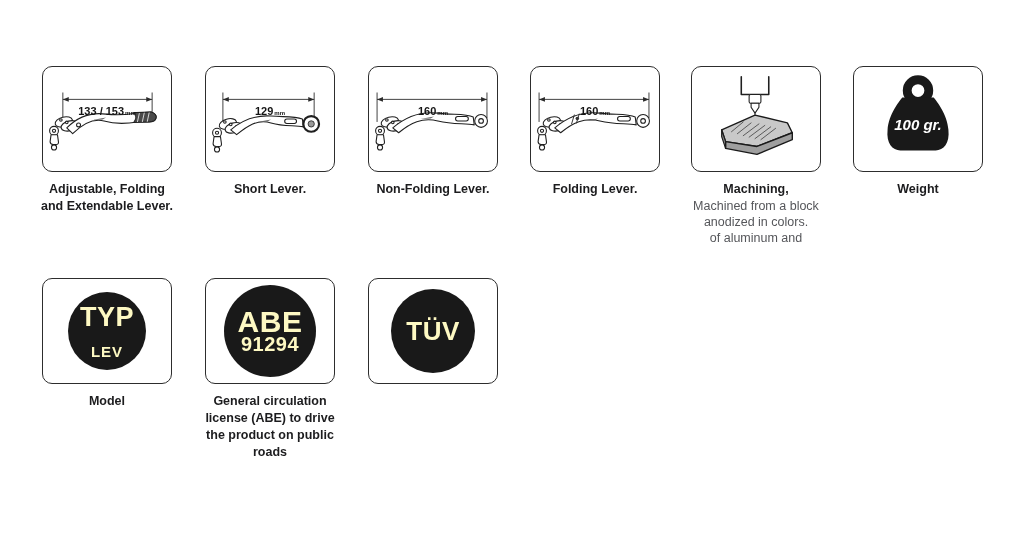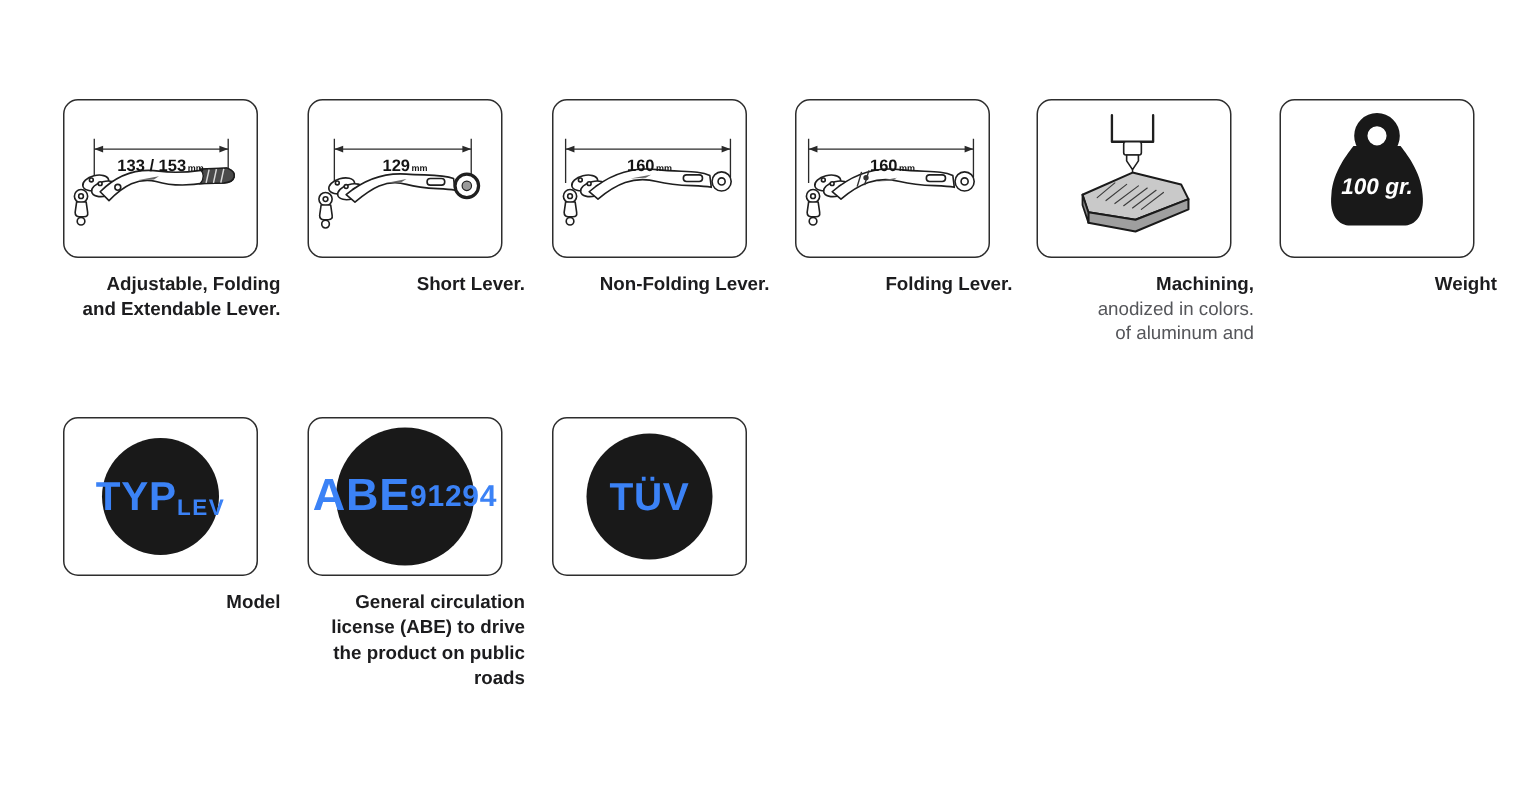--- a/index.html
+++ b/index.html
@@ -5,34 +5,34 @@
   html,body{margin:0;padding:0;background:#ffffff;}
   body{width:1024px;height:533px;position:relative;overflow:hidden;
        font-family:"Liberation Sans",sans-serif;-webkit-font-smoothing:antialiased;}
   .col{position:absolute;width:130px;}
   .card{width:130px;height:106px;box-sizing:border-box;border:1.5px solid #2d2d2d;
         border-radius:10px;background:#fff;position:relative;}
   .dim{position:absolute;top:12px;left:0;right:0;display:flex;justify-content:center;
        align-items:baseline;gap:1px;font-weight:700;font-size:11px;color:#141414;z-index:2;margin-top:26px;}
   .dim .unit{font-size:6px;font-weight:700;}
   .art{position:absolute;left:0;top:0;width:100%;height:100%;}
-  .caption{margin-top:9px;width:160px;margin-left:-15px;text-align:right;
+  .caption{margin-top:9px;width:160px;margin-left:-15px;text-align:center;
            font-weight:700;font-size:12.5px;line-height:17px;color:#1c1c1e;}
   .caption .muted{font-weight:400;color:#55565a;line-height:16px;font-size:12.5px;}
   
   .lw{stroke:#1f1f1f;stroke-width:1.1;fill:#ffffff;stroke-linejoin:round;stroke-linecap:round;}
   .ln{stroke:#1f1f1f;stroke-width:1;fill:none;stroke-linecap:round;}
   .dl{stroke:#2a2a2a;stroke-width:0.9;fill:none;}
   .ah{fill:#2a2a2a;stroke:none;}
   .dark{fill:#4a4a4a;stroke:#1c1c1c;stroke-width:1;}
   .rib{stroke:#d9d9d9;stroke-width:1;fill:none;}
   .brand{fill:#666;stroke:none;}
   .hinge{stroke:#333;stroke-width:1;fill:none;}
   
-  .badge{border-radius:50%;background:#191919;color:#3b82f6;display:flex;flex-direction:row;
+  .badge{border-radius:50%;background:#191919;color:#fef9c3;display:flex;flex-direction:column;
          align-items:center;justify-content:center;position:absolute;left:50%;top:50%;
          transform:translate(-50%,-50%);text-align:center;}
   .badge .b1{font-weight:700;letter-spacing:0.5px;}
   .badge .b2{font-weight:700;letter-spacing:0.5px;}
   .badge-typ{width:78px;height:78px;}
   .badge-typ .b1{font-size:27px;line-height:26px;}
   .badge-typ .b2{font-size:15px;line-height:15px;margin-top:14px;letter-spacing:1px;}
   .badge-abe{width:92px;height:92px;}
   .badge-abe .b1{font-size:30px;line-height:26px;}
   .badge-abe .b2{font-size:20px;line-height:18px;}
@@ -190,20 +190,21 @@
       <path class="lw" d="M60,37 v4 l4,6 l4,-6 v-4 z"></path>
       <line class="ln" x1="64" y1="47" x2="64" y2="54"></line>
       <path d="M30,64 L64,49 L97,57 L102,67 L66,81 L34,76 Z" fill="#c9c9c9" stroke="#1a1a1a" stroke-width="1.4" stroke-linejoin="round"></path>
       <path d="M34,76 L66,81 L102,67 L102,74 L66,89 L34,83 Z" fill="#9f9f9f" stroke="#1a1a1a" stroke-width="1.4" stroke-linejoin="round"></path>
       <path d="M30,64 L30,71 L34,83 L34,76 Z" fill="#8a8a8a" stroke="#1a1a1a" stroke-width="1.2" stroke-linejoin="round"></path>
       <path class="ln" d="M40,66 l12,-10 M46,68 l14,-11 M52,70 l16,-12 M58,71.5 l16,-12 M64,73 l16,-12 M70,74 l15,-11.5" style="stroke-width:0.8;stroke:#3c3c3c"></path>
     </svg>
   </div>
   <div class="caption">
     <div>Machining,</div>
+    <div class="muted">Machined from a block</div>
     <div class="muted">anodized in colors.</div>
     <div class="muted">of aluminum and</div>
   </div>
 </div>
 
 <div class="col" style="left:853px;top:66px;">
   <div class="card">
     <svg class="art" viewBox="0 0 130 106">
       <circle cx="65" cy="24" r="11" fill="none" stroke="#191919" stroke-width="9"></circle>
       <path d="M49,31 h32 C84,35 95,48 96,64 C97.5,78 91,85 83,85 H47 C39,85 32.5,78 34,64 C35,48 46,35 49,31 Z" fill="#191919"></path>

